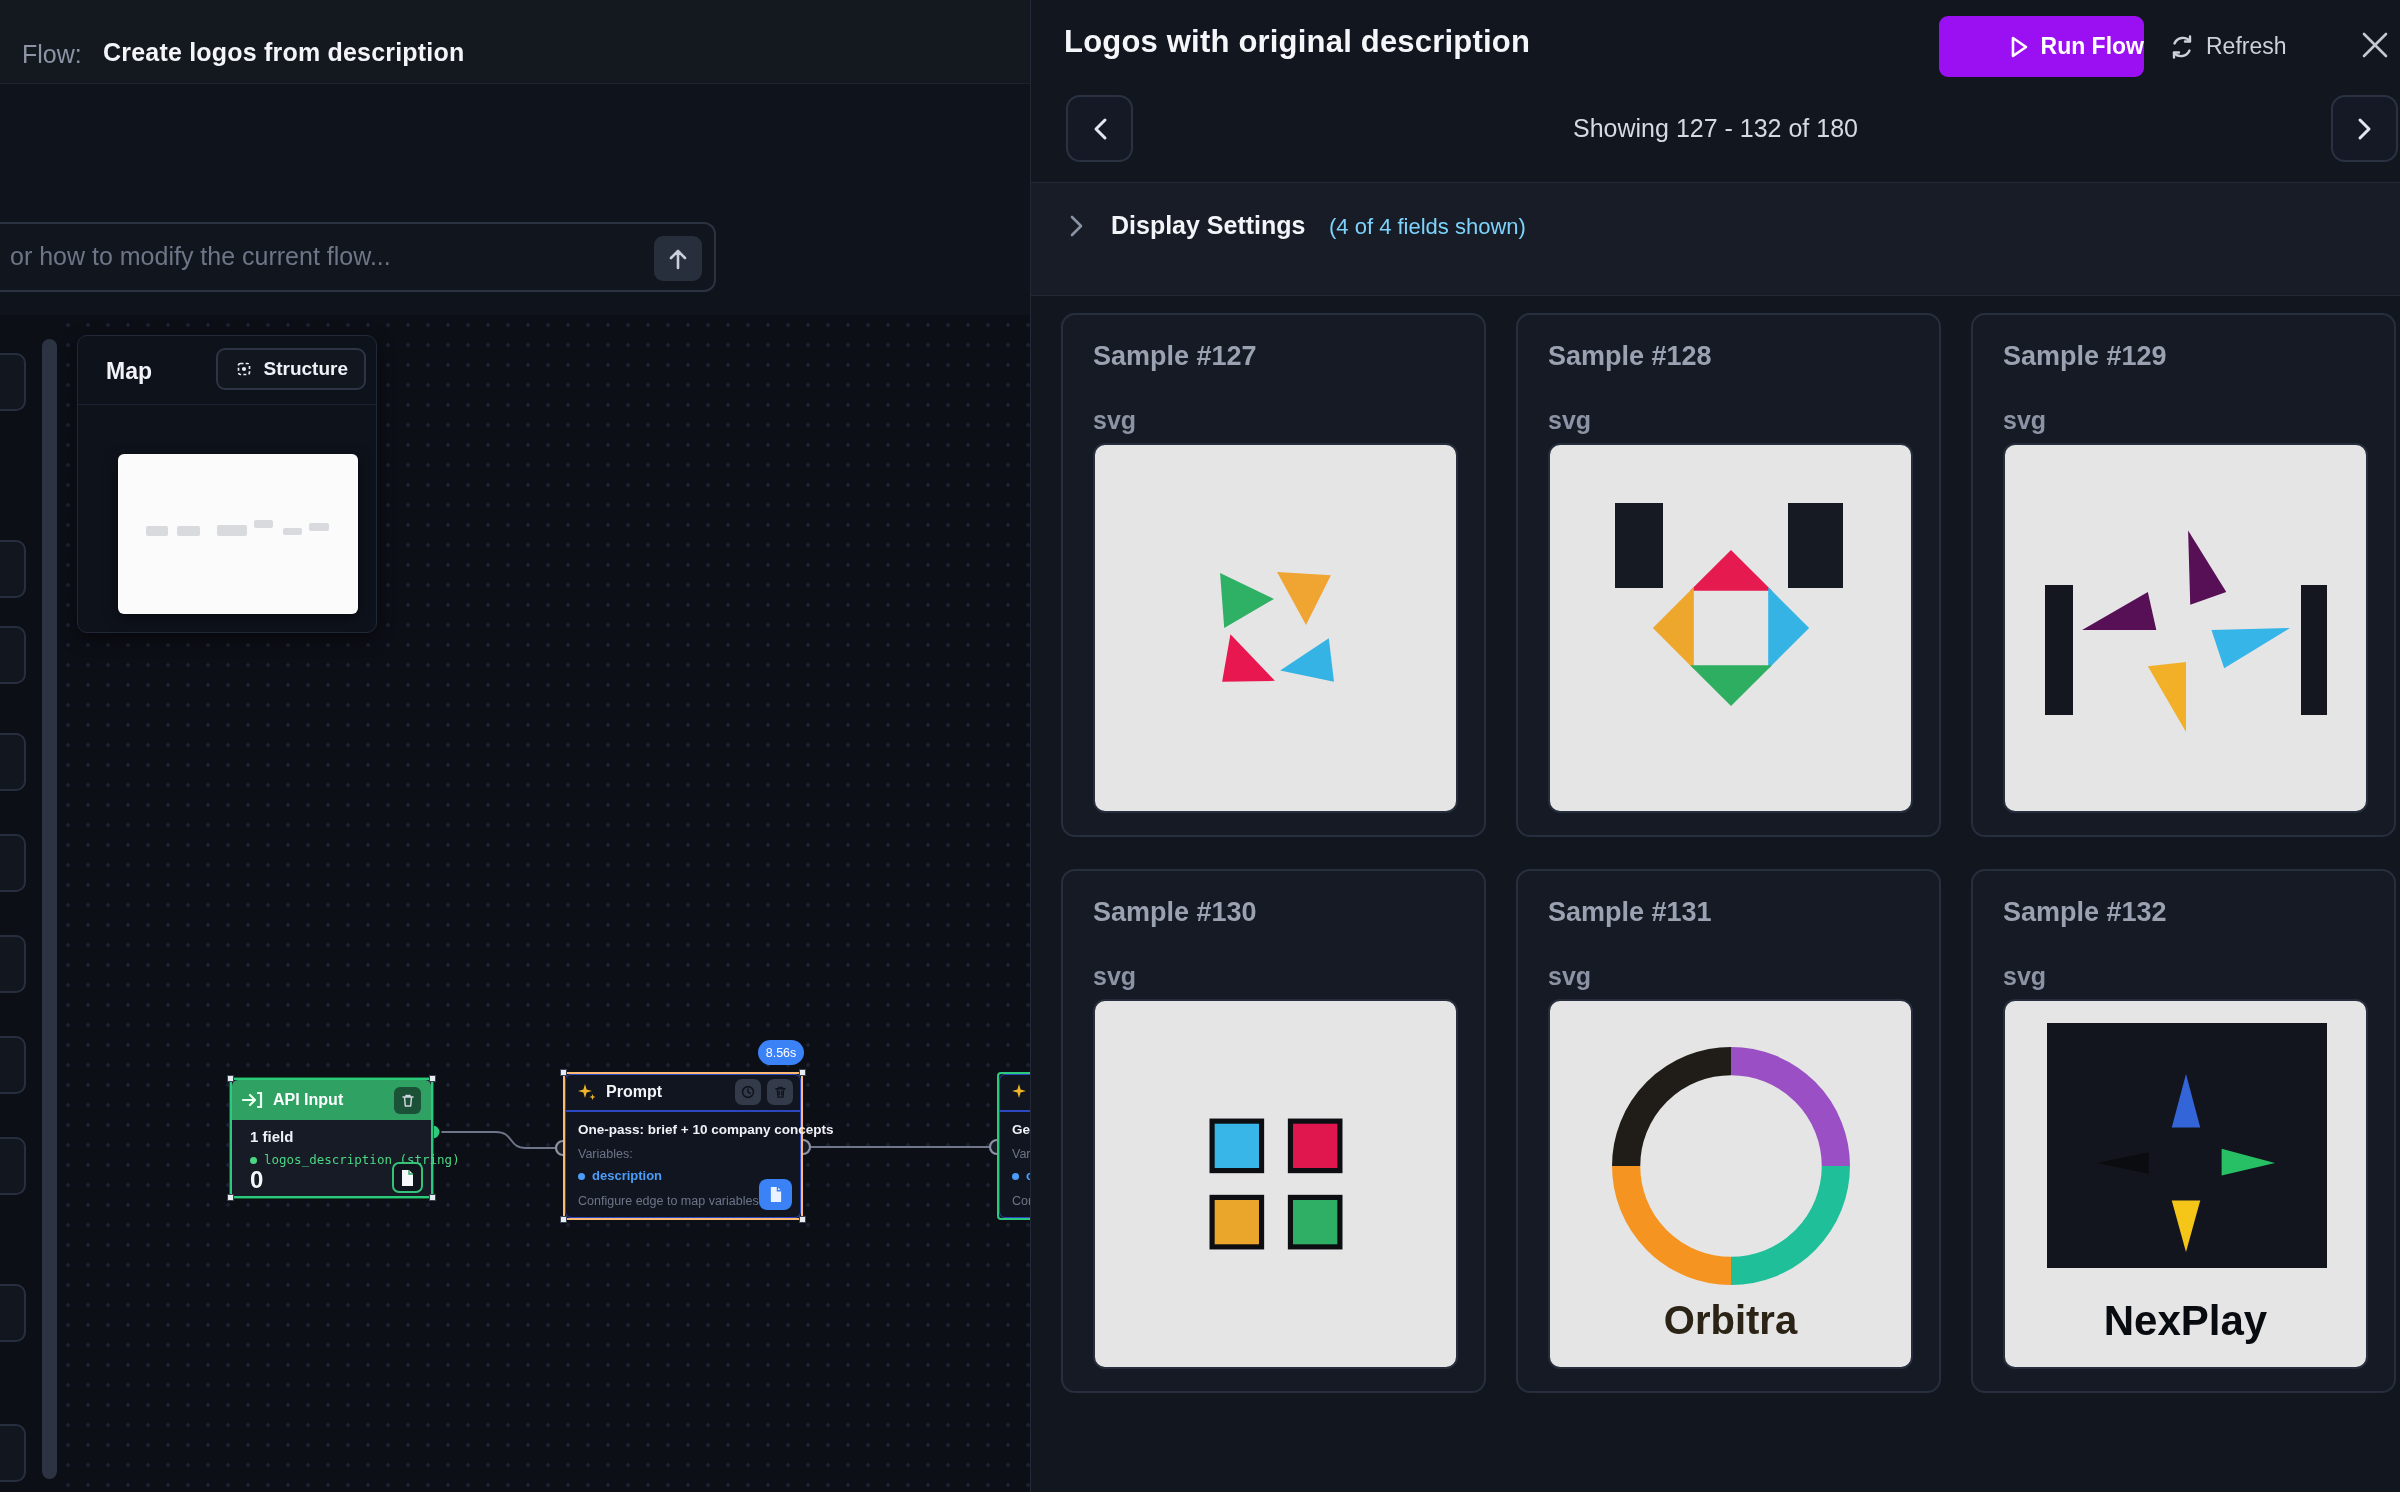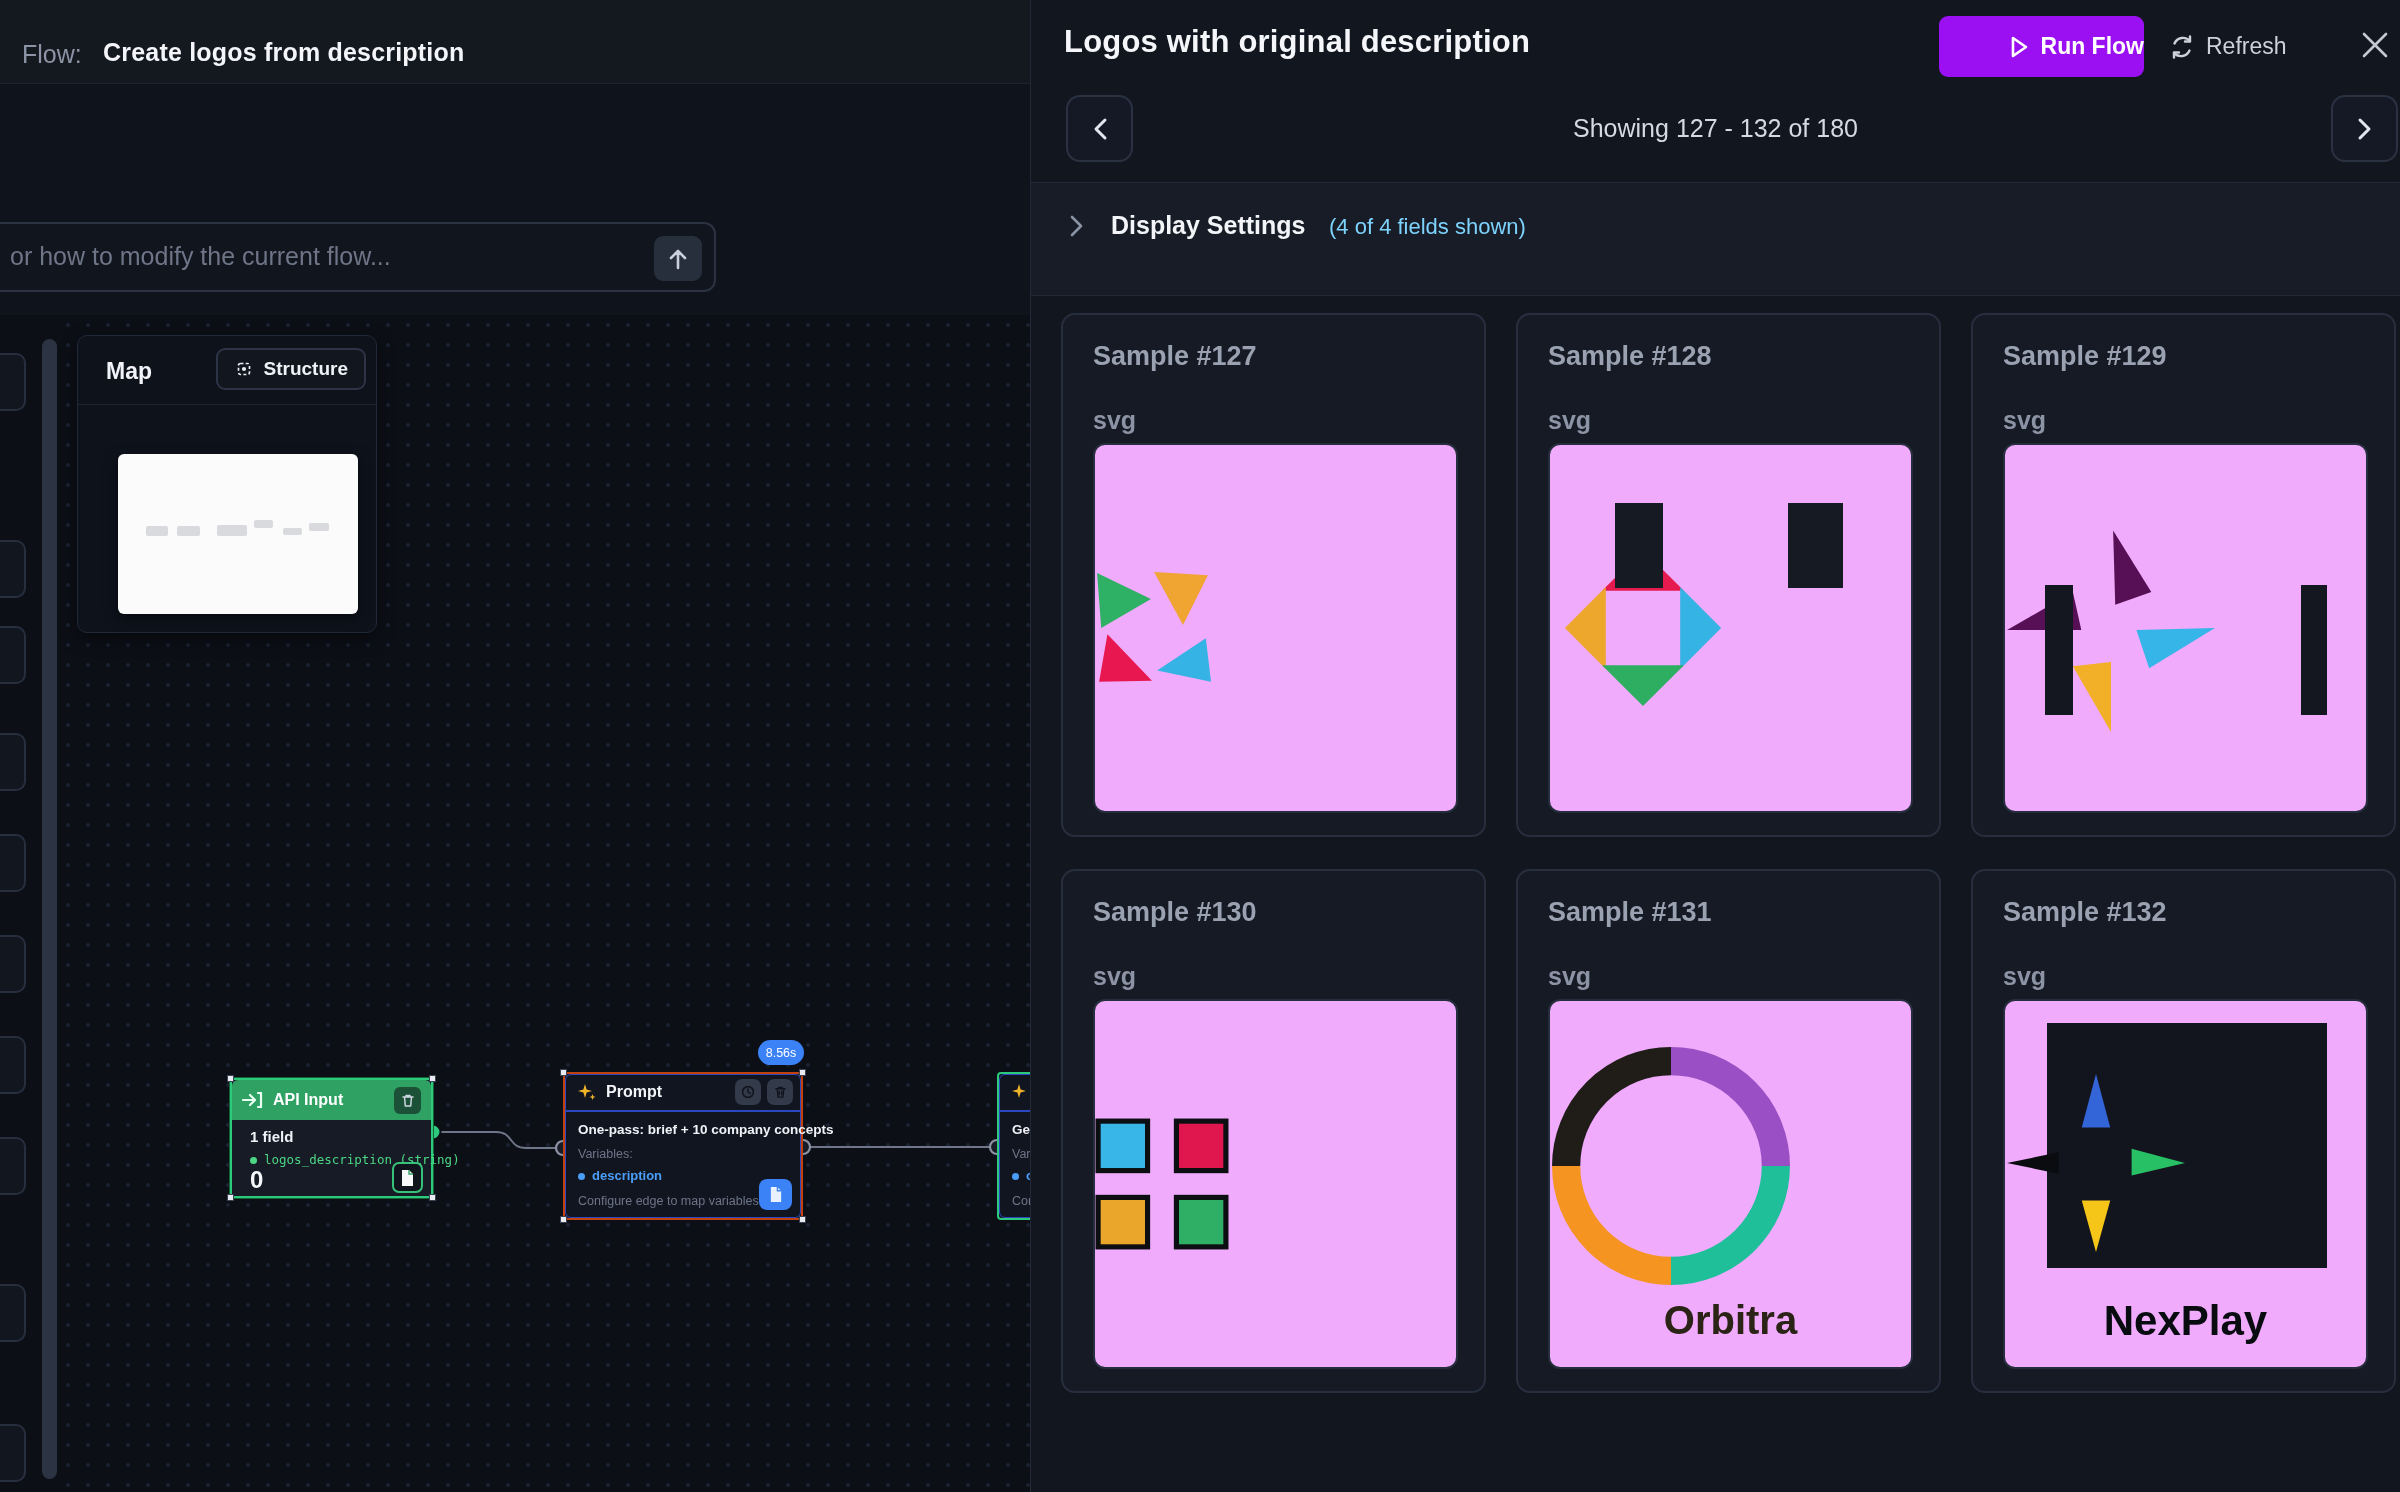--- a/index.html
+++ b/index.html
@@ -43,21 +43,21 @@
   .node-api .hdr { position:absolute; left:0; top:0; right:0; height:40px; background:#2fa263; border-radius:6px 6px 0 0; display:flex; align-items:center; padding:0 10px; gap:9px; }
   .node-api .hdr .ttl { font-size:16px; font-weight:bold; color:#fff; }
   .hdr-iconbtn { margin-left:auto; width:27px; height:27px; background:rgba(10,14,20,.55); border-radius:6px; display:flex; align-items:center; justify-content:center; }
   .napi-line1 { position:absolute; left:18px; top:48px; font-size:15px; font-weight:bold; color:#eef1f6; }
   .napi-field { position:absolute; left:18px; top:72px; font-size:12.5px; color:#4cd684; font-family:"DejaVu Sans Mono", monospace; white-space:nowrap; }
   .napi-field .dot { display:inline-block; width:7px; height:7px; border-radius:50%; background:#4cd684; margin-right:7px; vertical-align:middle; }
   .napi-count { position:absolute; left:18px; top:86px; font-size:24px; font-weight:bold; color:#f5f6f9; }
   .file-badge-green { position:absolute; right:8px; top:82px; width:31px; height:31px; border:2px solid #37c27a; background:#10141d; border-radius:7px; display:flex; align-items:center; justify-content:center; }
   .handle { position:absolute; width:7px; height:7px; background:#e8ebf1; border:1px solid #3b4354; }
 
-  .node-prompt { left:563px; top:757px; width:240px; height:148px; background:#11151f; border:2px solid #c2410c; }
+  .node-prompt { left:563px; top:757px; width:240px; height:148px; background:#11151f; border:2px solid #fdba74; }
   .node-prompt .inner { position:absolute; inset:0; border:1px solid #2b48c0; border-radius:6px; }
   .np-hdr { position:absolute; left:0; top:0; right:0; height:38px; display:flex; align-items:center; gap:9px; padding:0 8px 0 12px; border-bottom:2px solid #2b48c0; }
   .np-ttl { font-size:16px; font-weight:bold; color:#f2f4f8; }
   .np-icons { margin-left:auto; display:flex; gap:6px; }
   .np-iconbtn { width:26px; height:26px; background:#333b4b; border-radius:7px; display:flex; align-items:center; justify-content:center; }
   .np-summary { position:absolute; left:13px; top:48px; font-size:13.5px; font-weight:bold; color:#f0f2f7; white-space:nowrap; }
   .np-vars   { position:absolute; left:13px; top:73px; font-size:12.5px; color:#6d7589; }
   .np-var    { position:absolute; left:13px; top:94px; font-size:13px; font-weight:bold; color:#4a9df8; }
   .np-var .bdot { display:inline-block; width:7px; height:7px; border-radius:50%; background:#4a9df8; margin-right:7px; vertical-align:middle; }
   .np-hint   { position:absolute; left:13px; top:120px; font-size:12.5px; color:#6d7589; white-space:nowrap; }
@@ -84,21 +84,21 @@
 
   .display-band { position:absolute; left:0; top:182px; width:100%; height:114px; background:#171c26; border-top:1px solid #222835; border-bottom:1px solid #222835; }
   .db-chevron { position:absolute; left:38px; top:30px; }
   .db-label { position:absolute; left:80px; top:28px; font-size:25px; font-weight:bold; color:#f2f4f8; }
   .db-detail { position:absolute; left:298px; top:31px; font-size:22px; color:#7dd3fc; }
 
   .cards { position:absolute; left:30px; top:313px; width:1340px; }
   .card { position:absolute; width:425px; height:524px; background:#151a24; border:2px solid #272e3d; border-radius:14px; padding:26px 30px; }
   .card-title { font-size:27px; font-weight:bold; color:#9aa2b2; }
   .card-format { margin-top:34px; font-size:25px; font-weight:bold; color:#8b93a4; }
-  .preview { position:absolute; left:30px; top:128px; width:365px; height:370px; background:#f0abfc; border:2px solid #262d3c; border-radius:12px; display:flex; align-items:center; overflow:hidden;text-decoration:underline; }
+  .preview { position:absolute; left:30px; top:128px; width:365px; height:370px; background:#e5e5e5; border:2px solid #262d3c; border-radius:12px; display:flex; align-items:center; justify-content:center; overflow:hidden;text-decoration:underline; }
   .wordmark { position:absolute; left:0; right:0; text-align:center; font-weight:bold; pointer-events:none; }
   .ghost { position:absolute; background:#161a23; }
 
   .r2 { top:556px; }
   .c1 { left:0; } .c2 { left:455px; } .c3 { left:910px; }
 </style>
 </head>
 <body>
 
 <div id="app">

